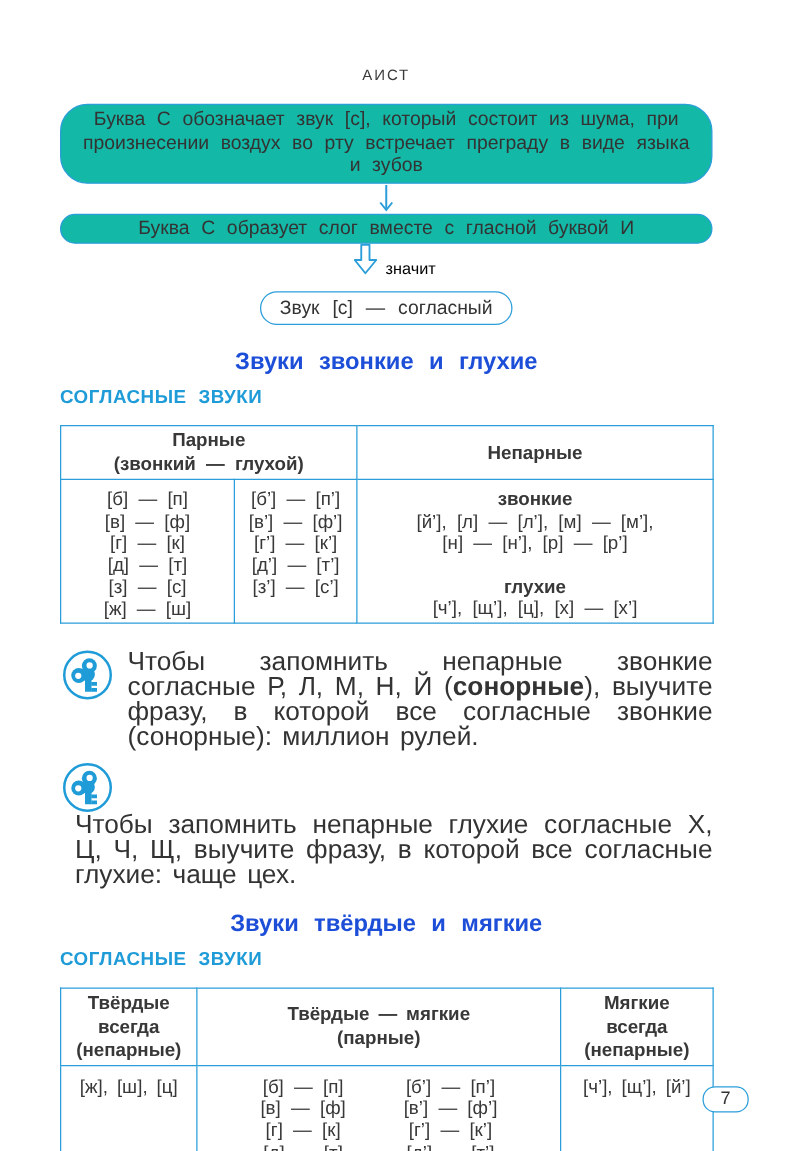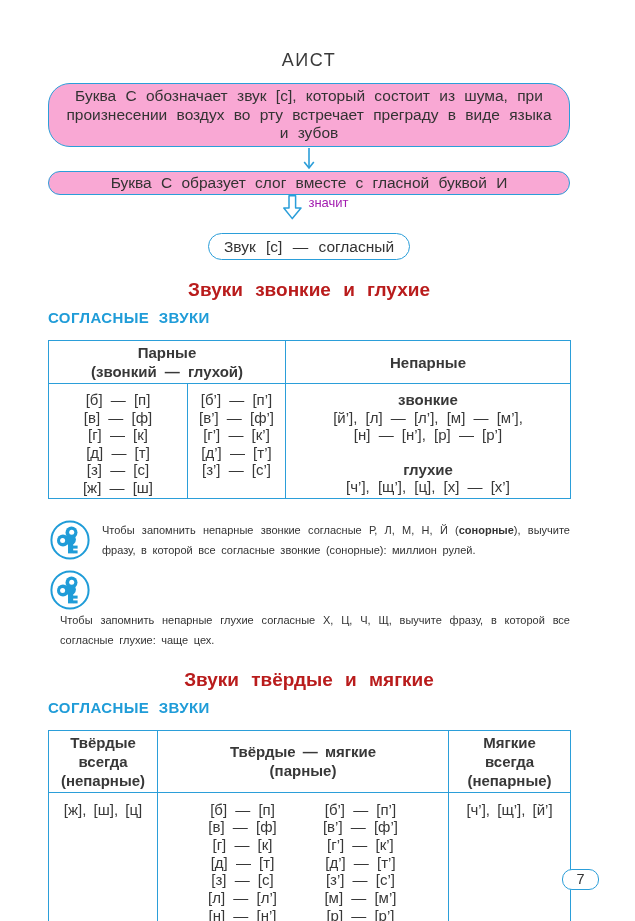--- a/index.html
+++ b/index.html
@@ -4,45 +4,45 @@
 <style>
   html,body{margin:0;padding:0;}
   body{
     width:635px;height:921px;background:#ffffff;position:relative;overflow:hidden;
     font-family:"Liberation Sans",sans-serif;color:#383838;
     -webkit-font-smoothing:antialiased;
   }
   .content{width:522px;margin-left:48px;}
 
   .doc-title{
-    text-align:center;font-size:18px;letter-spacing:1.5px;color:#3a3a3a;
+    text-align:center;font-size:12px;letter-spacing:1.5px;color:#3a3a3a;
     margin-top:50px;height:20px;line-height:20px;word-spacing:2px;
   }
 
   .rbox{
-    border:1.6px solid #2b9ed9;border-radius:22px;background:#f9a8d4;
+    border:1.6px solid #2b9ed9;border-radius:22px;background:#14b8a6;
     text-align:center;font-size:15.5px;line-height:18.5px;word-spacing:5px;
     color:#333;padding:3px 12px;box-sizing:border-box;
   }
   .rbox.first{margin-top:13px;}
   .rbox.single{border-radius:14px;padding:2px 10px;}
 
   .arrow-wrap{text-align:center;height:23px;line-height:0;padding-top:1px;}
   .arrow2-row{display:flex;justify-content:center;align-items:flex-start;height:26px;line-height:0;
     margin-left:14px;}
-  .arrow2-label{font-size:13px;line-height:15px;color:#a21caf;margin-left:6px;margin-top:0;word-spacing:normal;}
+  .arrow2-label{font-size:13px;line-height:15px;color:#000000;margin-left:6px;margin-top:12px;word-spacing:normal;}
 
   .concl-wrap{text-align:center;margin-top:12px;}
   .concl{
     display:inline-block;border:1.6px solid #2b9ed9;border-radius:14px;
     font-size:15.5px;line-height:19px;padding:3px 15px;word-spacing:6px;color:#333;
   }
 
   .h-main{
-    text-align:center;font-size:19px;font-weight:bold;color:#b91c1c;
+    text-align:center;font-size:19px;font-weight:bold;color:#1d4ed8;
     word-spacing:7px;margin-top:19px;height:22px;line-height:22px;
   }
   .h-sub{
     text-align:left;font-size:15px;font-weight:bold;color:#1f9cd8;
     word-spacing:5px;letter-spacing:.4px;margin-top:8px;height:18px;line-height:18px;
   }
 
   table{border-collapse:collapse;table-layout:fixed;width:522px;margin-top:13px;}
   td,th{border:1.6px solid #2b9ed9;box-sizing:border-box;font-weight:normal;}
 
@@ -54,21 +54,21 @@
     padding-top:7px;word-spacing:4px;}
   .prelines{white-space:pre-line;}
   .grp-label{font-weight:bold;word-spacing:normal;}
   .gap-top{margin-top:17px;}
 
   
   .tip{display:flex;margin-top:21px;}
   .tip + .tip{margin-top:10px;flex-direction:column;}
   .tip-icon{width:40px;height:40px;flex:none;margin-left:2px;}
   .tip-text{
-    flex:1;margin:0 0 0 12px;font-size:11px;line-height:20px;color:#333;
+    flex:1;margin:0 0 0 12px;font-size:21px;line-height:20px;color:#333;
     text-align:justify;text-align-last:left;word-spacing:2.5px;
   }
   .tip-text .b{font-weight:bold;}
 
   
   .t2 .hcell{height:60px;text-align:center;vertical-align:middle;font-size:15px;font-weight:bold;
     line-height:19px;padding:2px;word-spacing:3px;}
   .t2 .bcell{height:140px;vertical-align:top;text-align:center;font-size:15px;line-height:17.7px;
     padding-top:8px;word-spacing:3px;}
   .pairs-flex{display:flex;justify-content:center;gap:46px;word-spacing:4px;}

